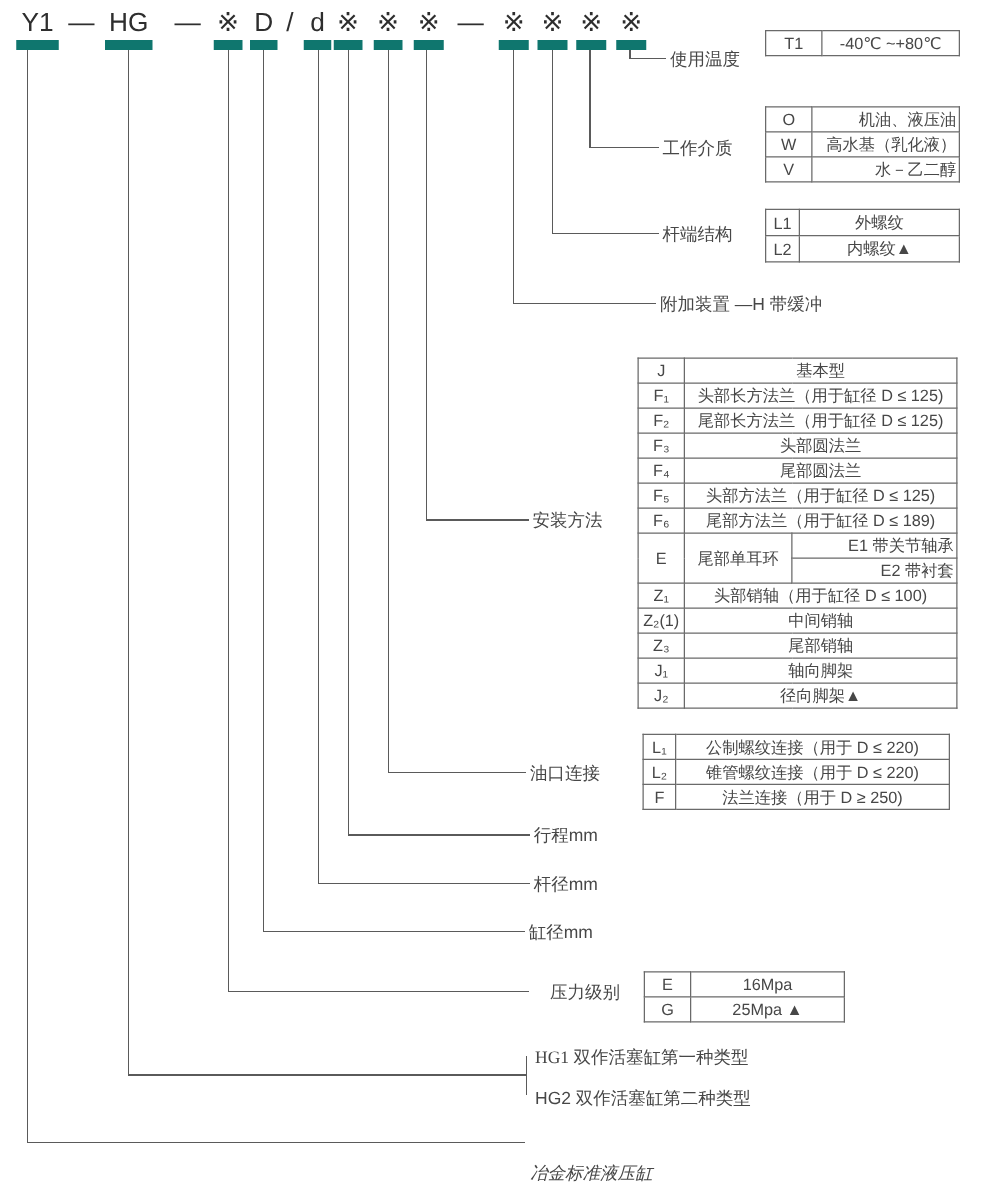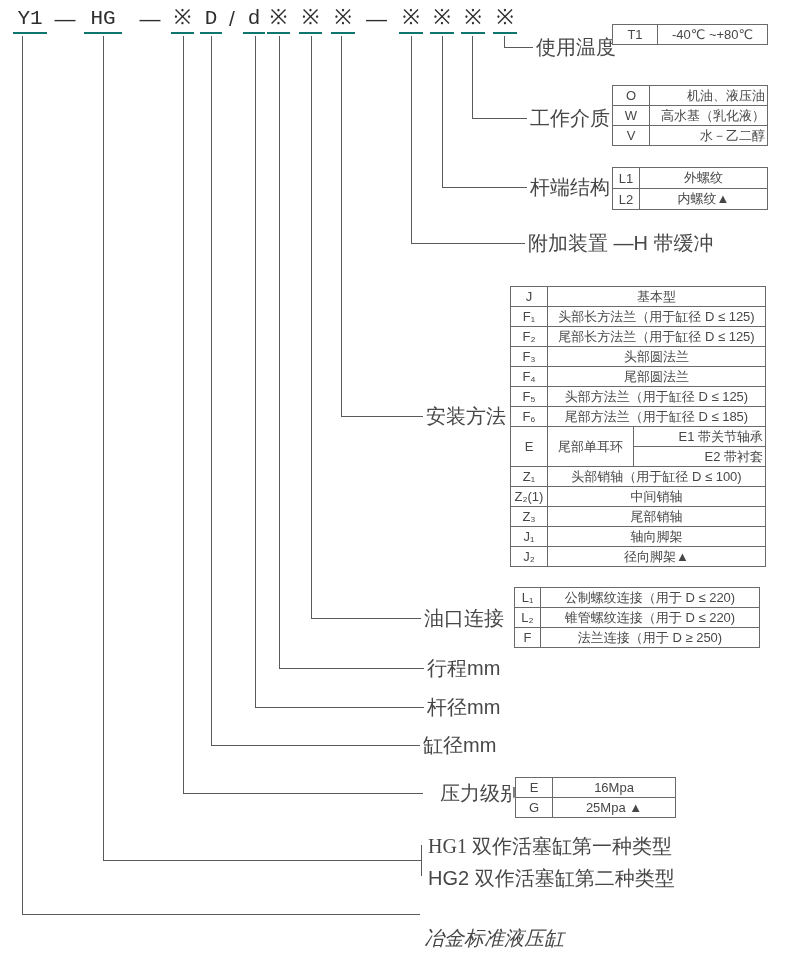--- a/index.html
+++ b/index.html
@@ -3,23 +3,23 @@
 <meta charset="utf-8">
 <style>
   html,body{margin:0;padding:0;background:#ffffff;}
   #page{position:relative;width:800px;height:961px;background:#ffffff;overflow:hidden;
         font-family:"Liberation Sans","DejaVu Sans",sans-serif;color:#3f3f3f;}
   #lines{position:absolute;left:0;top:0;width:800px;height:961px;}
   #lines path{stroke:#5a5a5a;stroke-width:1;fill:none;shape-rendering:crispEdges;}
 
   .tok{position:absolute;top:6px;height:26px;line-height:26px;text-align:center;
        font-size:21px;color:#2e2e2e;letter-spacing:0;}
-  .tok.u{border-bottom:2px solid #0f766e;font-family:Liberation Mono, monospace;}
-
-  .lbl{position:absolute;font-size:20px;line-height:17px;color:#474747;white-space:nowrap;}
+  .tok.u{border-bottom:8px solid #0f766e;}
+
+  .lbl{position:absolute;font-size:14px;line-height:17px;color:#474747;white-space:nowrap;}
 
   table.tbl{position:absolute;border-collapse:collapse;table-layout:fixed;
             font-size:13px;color:#474747;background:#fff;margin-left:12px;}
   table.tbl td{border:1px solid #6a6a6a;text-align:center;vertical-align:middle;
                padding:0 2px;white-space:nowrap;overflow:hidden;}
   table.tbl td.left{text-align:right;padding-left:4px;}
   table.small td{height:19px;}
 </style>
 </head>
 <body>
@@ -150,21 +150,21 @@
     <tr>
       <td>F₄</td>
       <td colspan="2">尾部圆法兰</td>
         </tr>
     <tr>
       <td>F₅</td>
       <td colspan="2">头部方法兰（用于缸径 D ≤ 125)</td>
         </tr>
     <tr>
       <td>F₆</td>
-      <td colspan="2">尾部方法兰（用于缸径 D ≤ 185)</td>
+      <td colspan="2">尾部方法兰（用于缸径 D ≤ 189)</td>
         </tr>
     <tr>
       <td rowspan="2">E</td>
       <td rowspan="2">尾部单耳环</td>
       <td class="left">E1 带关节轴承</td>
         </tr>
     <tr>
       <td class="left">E2 带衬套</td>
         </tr>
     <tr>

